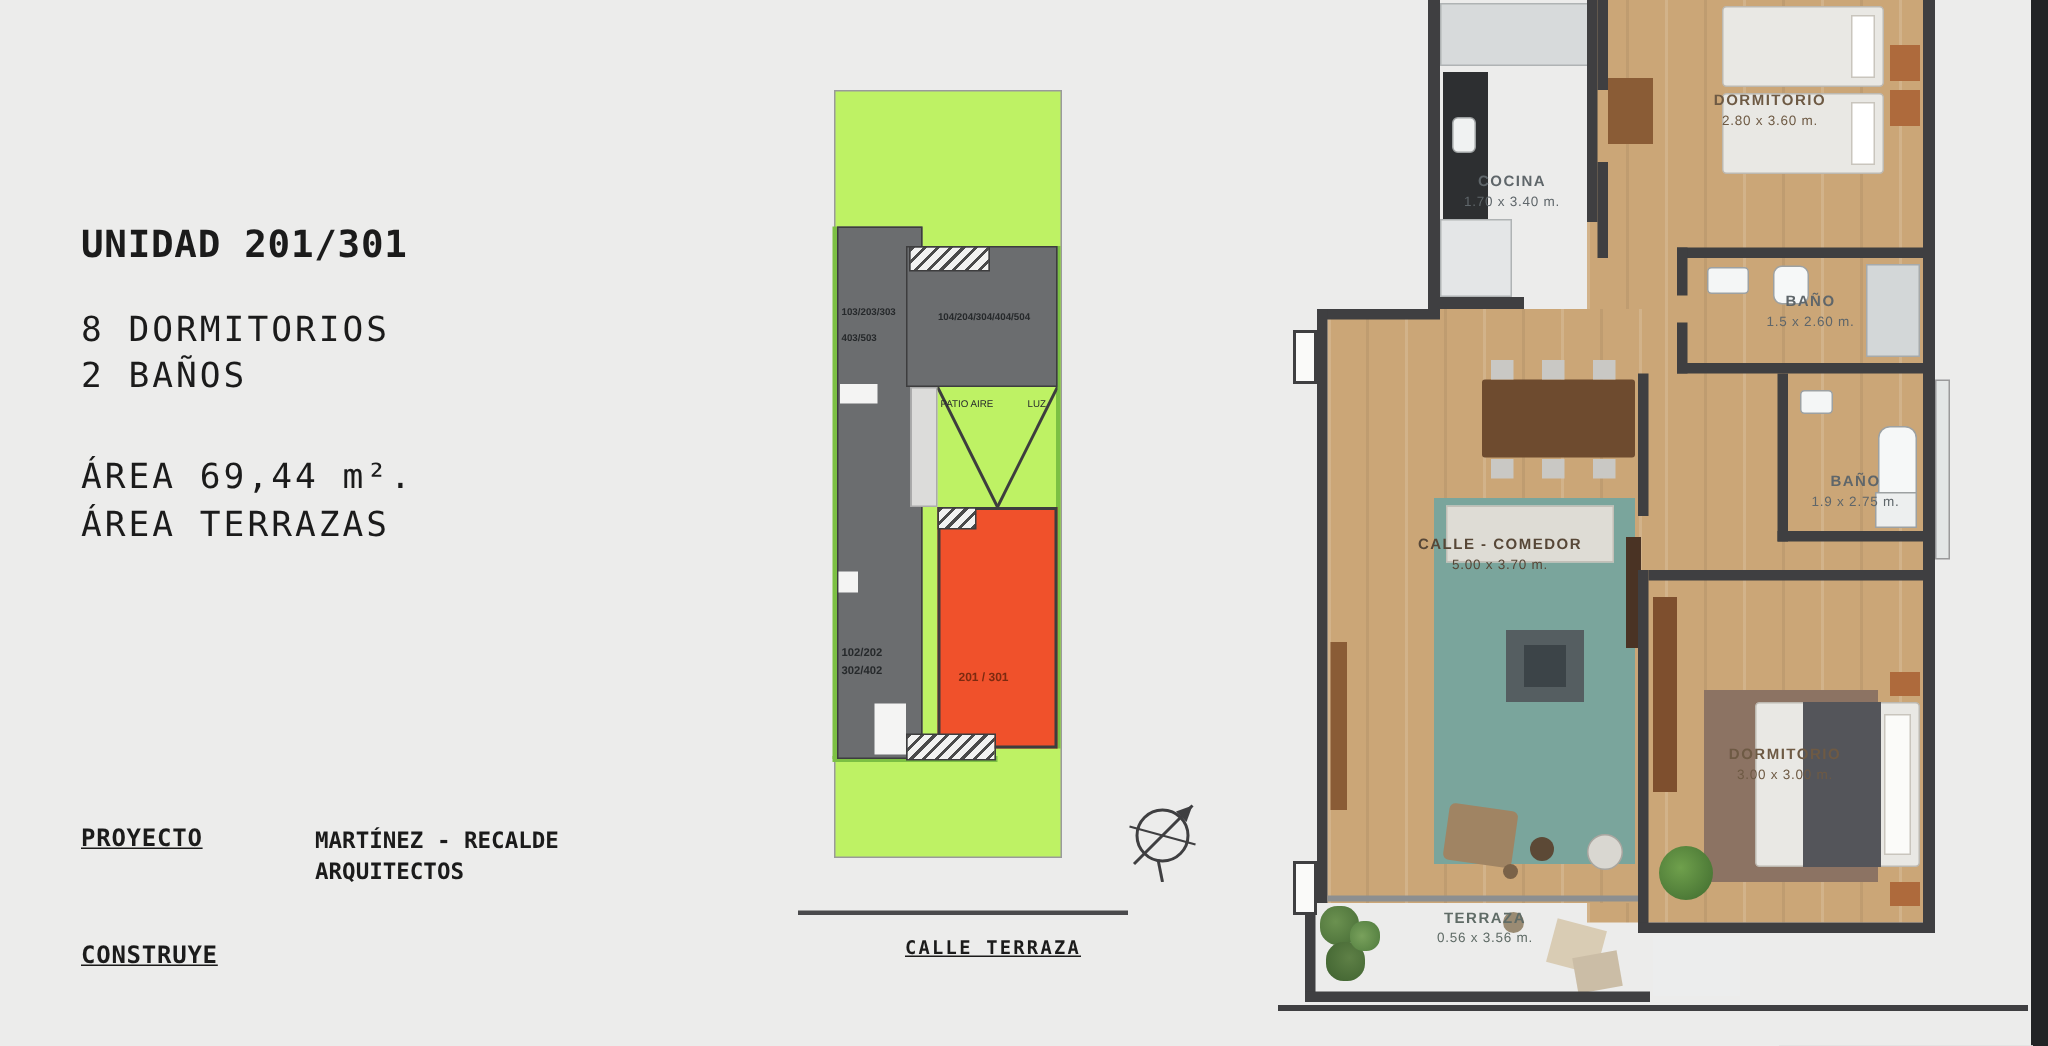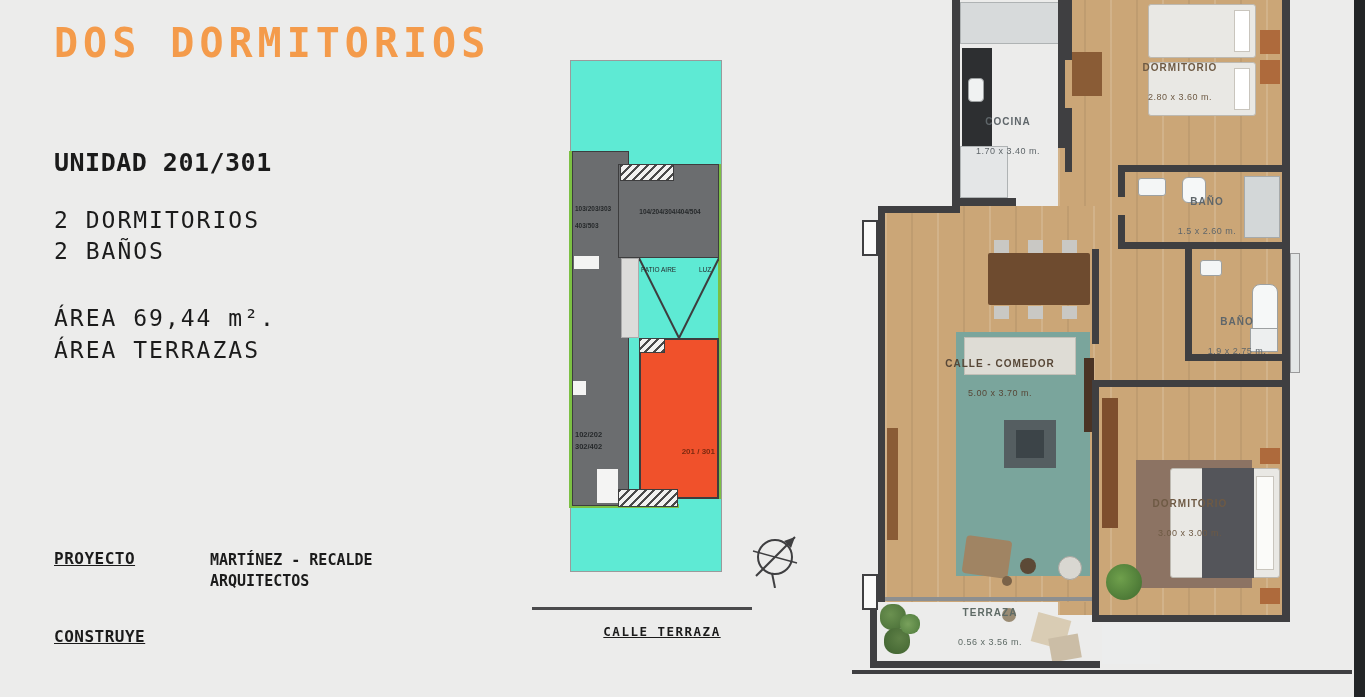--- a/index.html
+++ b/index.html
@@ -7,55 +7,54 @@
          font-family:"DejaVu Sans Mono",monospace;color:#1b1b1b;}
   .abs{position:absolute;}
   
   .title{left:54px;top:20px;font-size:40px;font-weight:700;letter-spacing:5px;color:#F49B4B;white-space:nowrap;}
   .unidad{left:54px;top:148px;font-size:25px;font-weight:700;letter-spacing:.5px;}
   .features{left:54px;top:205px;font-size:23px;letter-spacing:2px;line-height:31px;}
   .areas{left:54px;top:302px;font-size:23px;letter-spacing:2px;line-height:32px;}
   .cred-role{font-size:16px;font-weight:700;letter-spacing:.5px;text-decoration:underline;}
   .cred-name{font-size:15px;font-weight:700;line-height:21px;}
   
-  .site{left:570px;top:60px;width:150px;height:510px;background:#5eead4;border:1.5px solid #9A9A9B;}
+  .site{left:556px;top:60px;width:150px;height:510px;background:#bef264;border:1.5px solid #9A9A9B;}
   .sgray{background:#6B6D6F;border:1.5px solid #3D3D3E;box-sizing:border-box;}
   .hatch{background:repeating-linear-gradient(135deg,#4a4a4a 0 2px,#f2f2f1 2px 6px);
          border:1.5px solid #3D3D3E;box-sizing:border-box;}
   .green{background:#7CC043;}
   .cut{background:#F4F4F3;}
   .slabel{font-family:"Liberation Sans",sans-serif;font-weight:700;color:#26292B;}
   .street-line{left:532px;top:607px;width:220px;height:3px;background:#4A4A4C;}
   .street{left:556px;top:624px;width:212px;text-align:center;font-size:12.5px;font-weight:700;
           letter-spacing:1.5px;text-decoration:underline;}
   
   .plan{left:852px;top:0;width:448px;height:676px;}
   .wood{background:#CBA677 repeating-linear-gradient(90deg,rgba(255,255,255,.14) 0 2px,rgba(0,0,0,0) 2px 26px,rgba(0,0,0,.06) 26px 28px,rgba(0,0,0,0) 28px 52px);}
   .tile{background:#C9CDCE repeating-linear-gradient(0deg,rgba(255,255,255,.45) 0 1px,rgba(0,0,0,0) 1px 22px),
         repeating-linear-gradient(90deg,rgba(255,255,255,.45) 0 1px,rgba(0,0,0,0) 1px 22px);}
   .ttile{background:#CED6D2 repeating-linear-gradient(0deg,rgba(255,255,255,.5) 0 1px,rgba(0,0,0,0) 1px 18px),
         repeating-linear-gradient(90deg,rgba(255,255,255,.5) 0 1px,rgba(0,0,0,0) 1px 18px);}
   .wall{background:#3F3F41;z-index:3;}
   .furn{z-index:2;}
   .rlabel{z-index:4;text-align:center;font-family:"Liberation Sans",sans-serif;font-weight:700;
           font-size:10px;letter-spacing:1px;line-height:11px;}
-  .rlabel .dims{display:block;font-weight:400;font-size:9px;letter-spacing:.5px;margin-top:19px;}
+  .rlabel .dims{display:block;font-weight:400;font-size:9px;letter-spacing:.5px;margin-top:2px;}
   .pier{background:#FAFAF9;border:2px solid #3F3F41;box-sizing:border-box;z-index:3;}
 </style>
 </head>
 <body>
 
 <div class="stage">
 
-  <div class="abs title">DOS DORMITORIOS</div>
 
   <div class="abs unidad">UNIDAD 201/301</div>
 
   <div class="abs features">
-    <div>2 DORMITORIOS</div>
+    <div>8 DORMITORIOS</div>
     <div>2 BAÑOS</div>
   </div>
 
   <div class="abs areas">
     <div>ÁREA 69,44 m².</div>
     <div>ÁREA TERRAZAS</div>
   </div>
 
   <div class="abs" style="left:54px;top:549px;">
     <span class="cred-role">PROYECTO</span>
@@ -99,21 +98,21 @@
 
     <div class="abs slabel" style="left:4px;top:143px;width:52px;font-size:6.5px;line-height:9px;">
       <div>103/203/303</div>
       <div style="margin-top:8px;">403/503</div>
     </div>
     <div class="abs slabel" style="left:52px;top:147px;width:94px;text-align:center;font-size:6.5px;">104/204/304/404/504</div>
     <div class="abs slabel" style="left:4px;top:368px;width:52px;font-size:7.5px;line-height:12px;">
       <div>102/202</div>
       <div>302/402</div>
     </div>
-    <div class="abs slabel" style="left:82px;top:386px;width:62px;text-align:right;font-size:8px;color:#7C2A10;">201 / 301</div>
+    <div class="abs slabel" style="left:82px;top:386px;width:62px;text-align:left;font-size:8px;color:#7C2A10;">201 / 301</div>
   </div>
 
   <div class="abs" style="left:748px;top:532px;width:54px;height:56px;">
     <svg width="54" height="56" viewBox="0 0 54 56">
       <circle cx="27" cy="25" r="17" fill="none" stroke="#3F3F41" stroke-width="2"></circle>
       <line x1="8" y1="44" x2="47" y2="5" stroke="#3F3F41" stroke-width="2"></line>
       <polygon points="47,5 36,9 43,16" fill="#3F3F41"></polygon>
       <line x1="5" y1="19" x2="49" y2="31" stroke="#3F3F41" stroke-width="1.5"></line>
       <line x1="24" y1="41" x2="27" y2="56" stroke="#3F3F41" stroke-width="2"></line>
     </svg>

